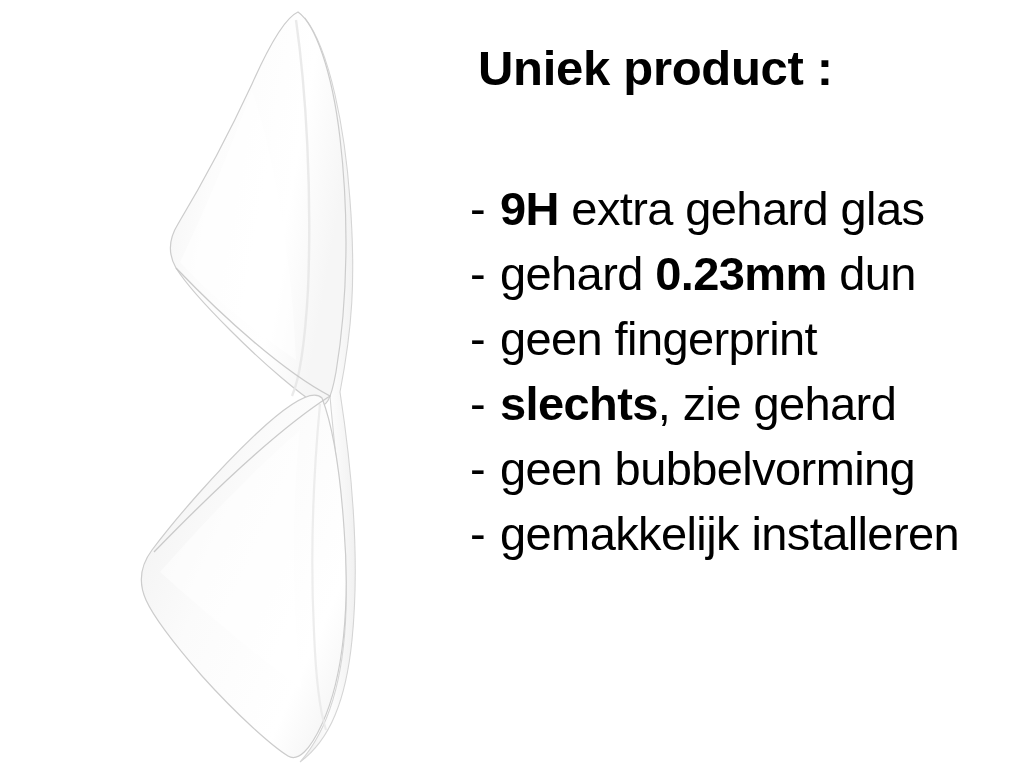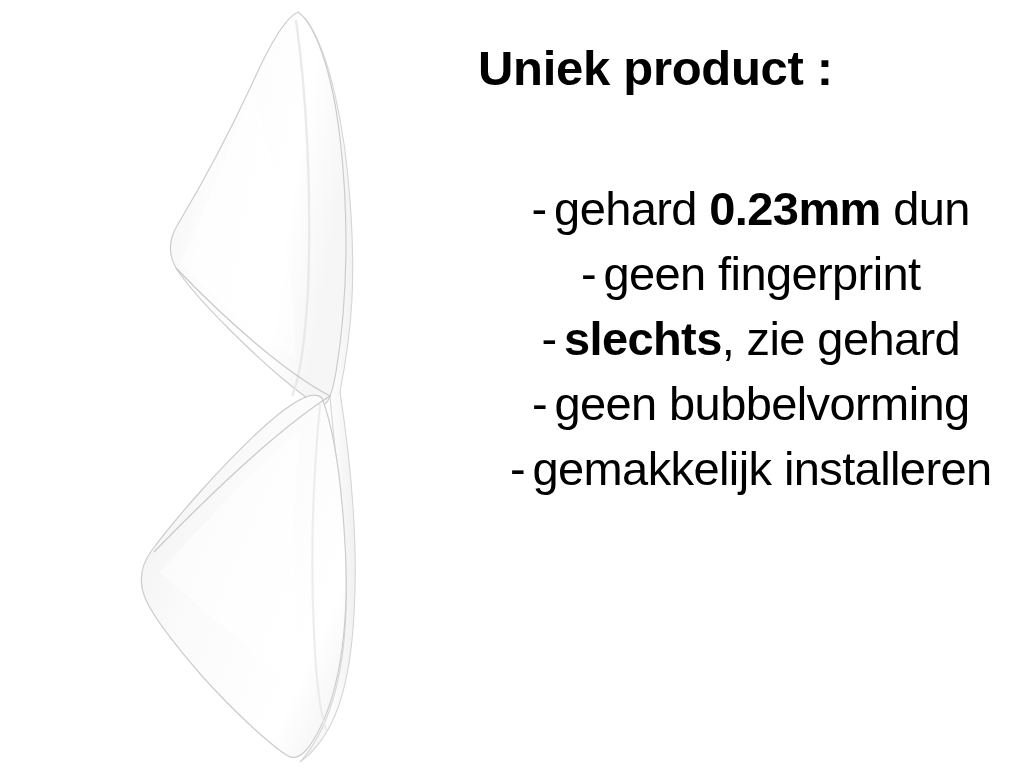--- a/index.html
+++ b/index.html
@@ -38,21 +38,20 @@
     height: 768px;
   }
 
   
   .copy-panel {
     position: absolute;
     left: 470px;
     top: 0px;
     width: 554px;
     height: 768px;
-    text-align: center;
   }
 
   .headline {
     position: absolute;
     left: 8px;
     top: 44px;
     font-size: 49px;
     font-weight: bold;
     color: #000000;
     letter-spacing: -0.3px;
@@ -160,20 +159,23 @@
       <path d="M300,430 C292,506 292,600 302,690 C254,654 200,608 160,572 C204,522 254,470 300,430 Z" fill="#ffffff" opacity="0.5"></path>
     </svg>
   </div>
 
   <div class="copy-panel">
 
     <div class="headline">Uniek product :</div>
 
     <ul class="feature-list">
 
+      <li class="feature-item">
+        <span class="dash">-</span><b>9H</b><span> extra gehard glas</span>
+      </li>
 
       <li class="feature-item">
         <span class="dash">-</span><span>gehard </span><b>0.23mm</b><span> dun</span>
       </li>
 
       <li class="feature-item">
         <span class="dash">-</span><span>geen fingerprint</span>
       </li>
 
       <li class="feature-item">

